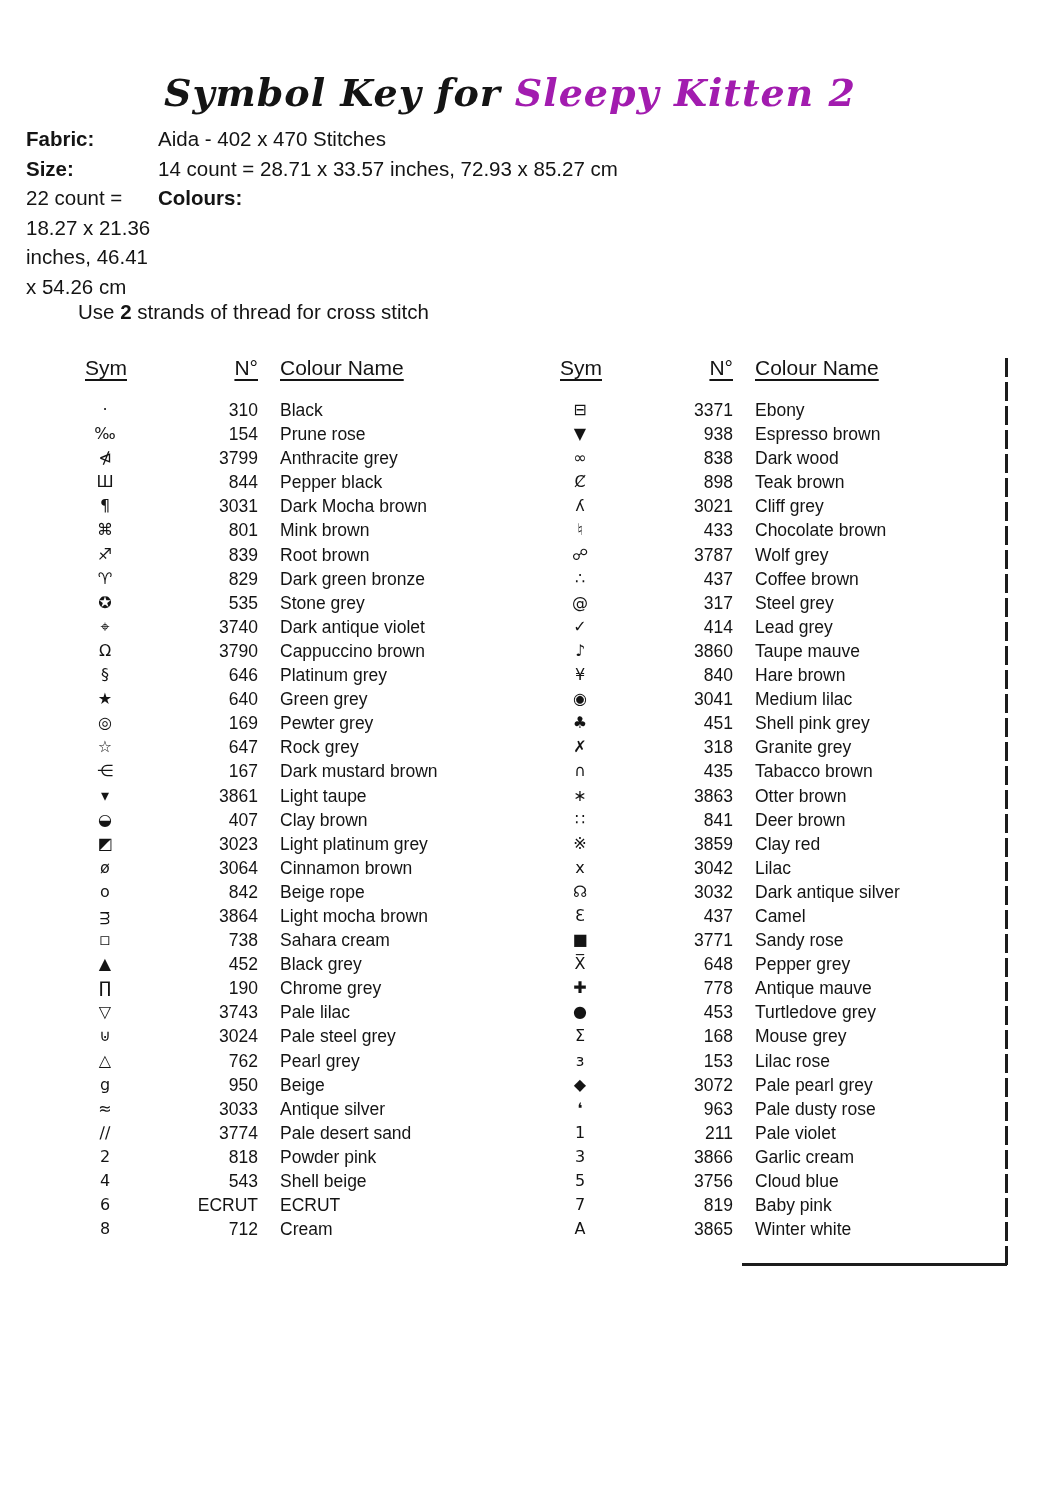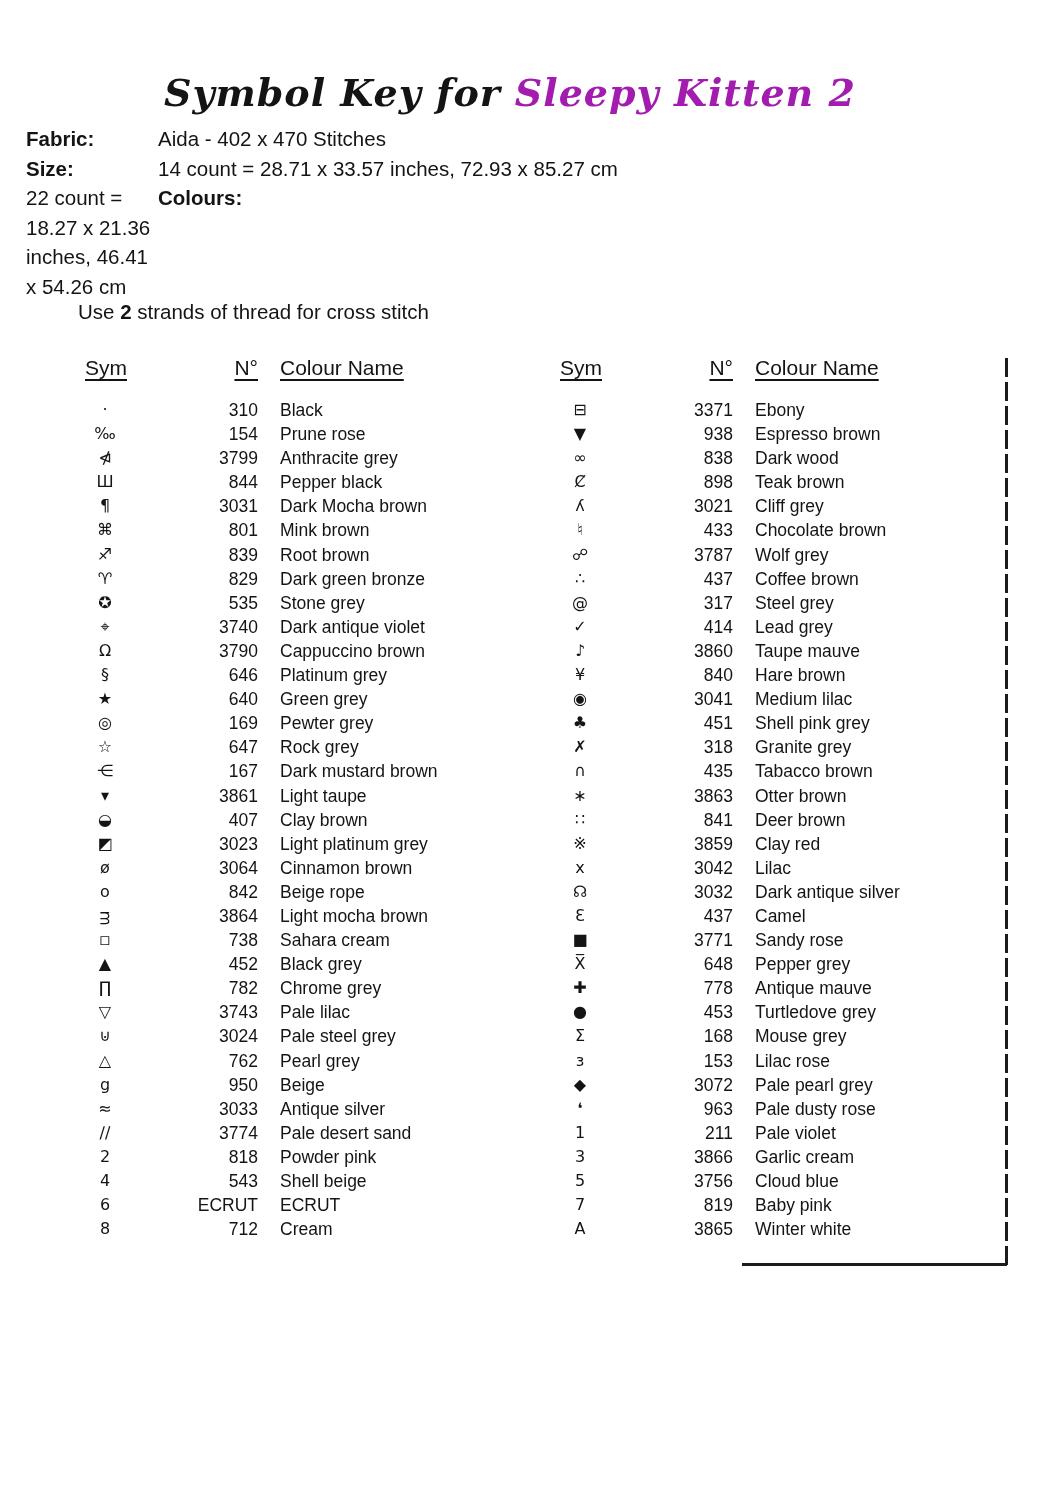--- a/index.html
+++ b/index.html
@@ -212,21 +212,21 @@
         <span class="num">738</span>
         <span class="cname">Sahara cream</span>
       </div>
       <div class="krow">
         <span class="sym">▲</span>
         <span class="num">452</span>
         <span class="cname">Black grey</span>
       </div>
       <div class="krow">
         <span class="sym">∏</span>
-        <span class="num">782</span>
+        <span class="num">190</span>
         <span class="cname">Chrome grey</span>
       </div>
       <div class="krow">
         <span class="sym">▽</span>
         <span class="num">3743</span>
         <span class="cname">Pale lilac</span>
       </div>
       <div class="krow">
         <span class="sym">⊍</span>
         <span class="num">3024</span>

